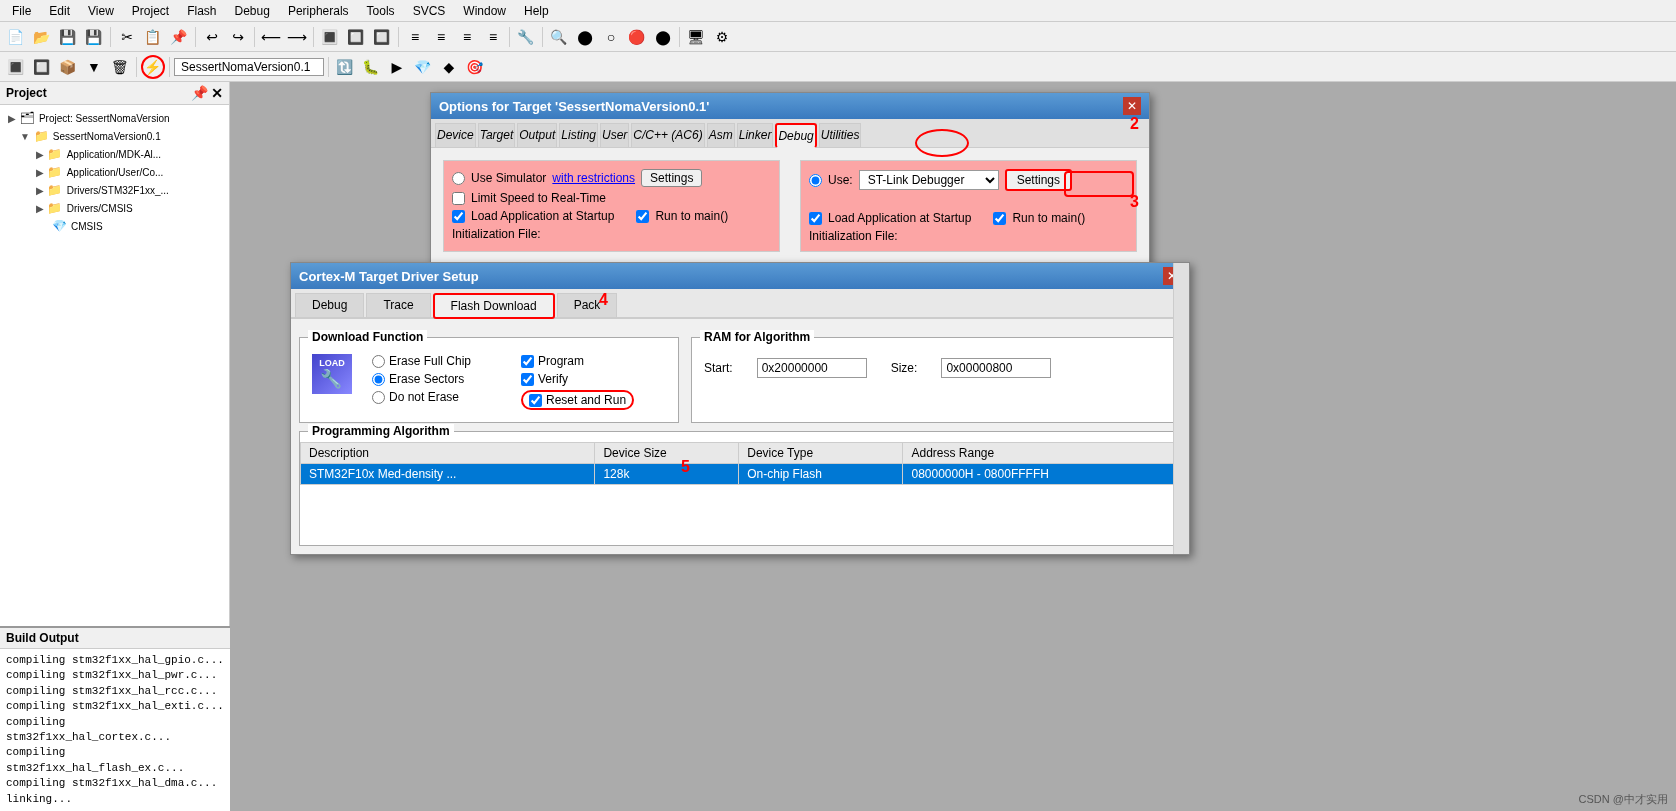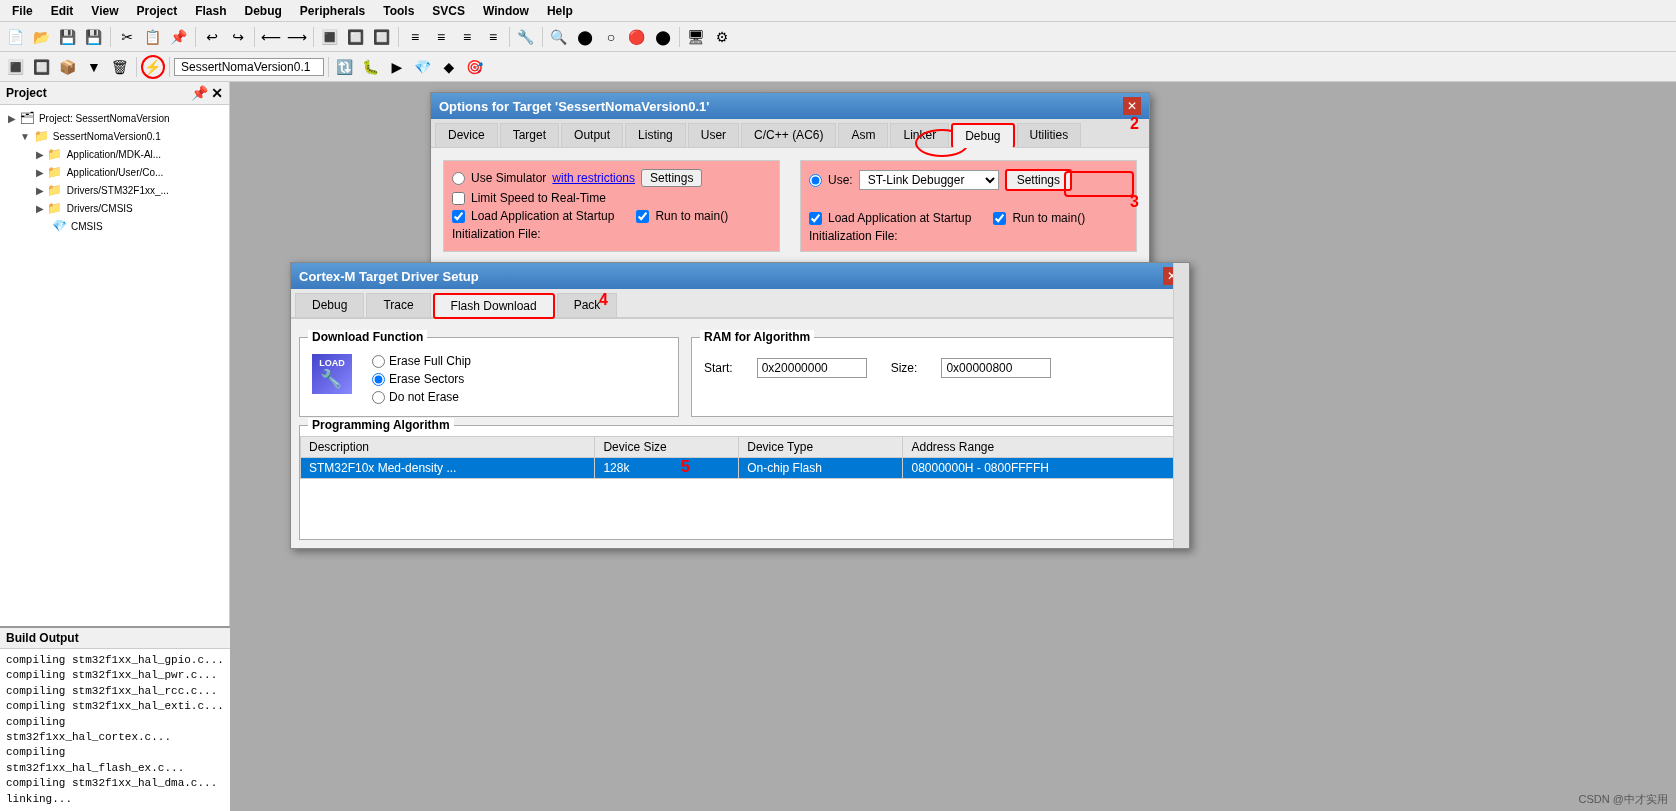--- a/index.html
+++ b/index.html
@@ -15,21 +15,20 @@
 
     
     .menu-bar {
       background: #f0f0f0;
       height: 22px;
       display: flex;
       align-items: center;
       border-bottom: 1px solid #ccc;
       padding: 0 4px;
       gap: 2px;
-      font-weight: bold;
     }
     .menu-item {
       padding: 2px 8px;
       cursor: pointer;
       font-size: 12px;
     }
 
     
     .toolbar {
       background: #f0f0f0;
@@ -205,26 +204,27 @@
       font-size: 12px;
     }
     .dialog-tabs {
       display: flex;
       background: #e0e0e0;
       border-bottom: 1px solid #ccc;
       padding: 4px 4px 0 4px;
       gap: 2px;
     }
     .dialog-tab {
-      padding: 4px 12px;
+      padding: 4px 1px;
       border: 1px solid #ccc;
       border-bottom: none;
       background: #d8d8d8;
       cursor: pointer;
       font-size: 12px;
+      font-style: italic;
     }
     .dialog-tab.active {
       background: #f0f0f0;
       border-bottom: 1px solid #f0f0f0;
       margin-bottom: -1px;
       z-index: 1;
     }
     .dialog-tab-debug {
       background: #f0f0f0;
       border: 2px solid red;
@@ -688,20 +688,36 @@
               <div class="radio-option">
                 <input type="radio" name="eraseMode" checked="" style="">
                 <span>Erase Sectors</span>
               </div>
               <div class="radio-option">
                 <input type="radio" name="eraseMode" style="">
                 <span>Do not Erase</span>
               </div>
             </div>
 
+            <div class="program-options">
+              <div class="check-option">
+                <input type="checkbox" checked="" style="">
+                <span>Program</span>
+              </div>
+              <div class="check-option">
+                <input type="checkbox" checked="" style="">
+                <span>Verify</span>
+              </div>
+              <div class="check-option">
+                <span style="border: 2px solid red; border-radius: 12px; padding: 1px 6px; display: inline-flex; align-items: center; gap: 4px;">
+                  <input type="checkbox" checked="" style="">
+                  <span>Reset and Run</span>
+                </span>
+              </div>
+            </div>
           </div>
         </div>
 
         <div class="group-box ram-algo-box" style="position: relative; margin-top: 10px;">
           <span class="group-box-title">RAM for Algorithm</span>
           <div class="ram-row">
             <span>Start:</span>
             <input class="ram-input" type="text" value="0x20000000" style="">
             <span>Size:</span>
             <input class="ram-input" type="text" value="0x00000800" style="">

